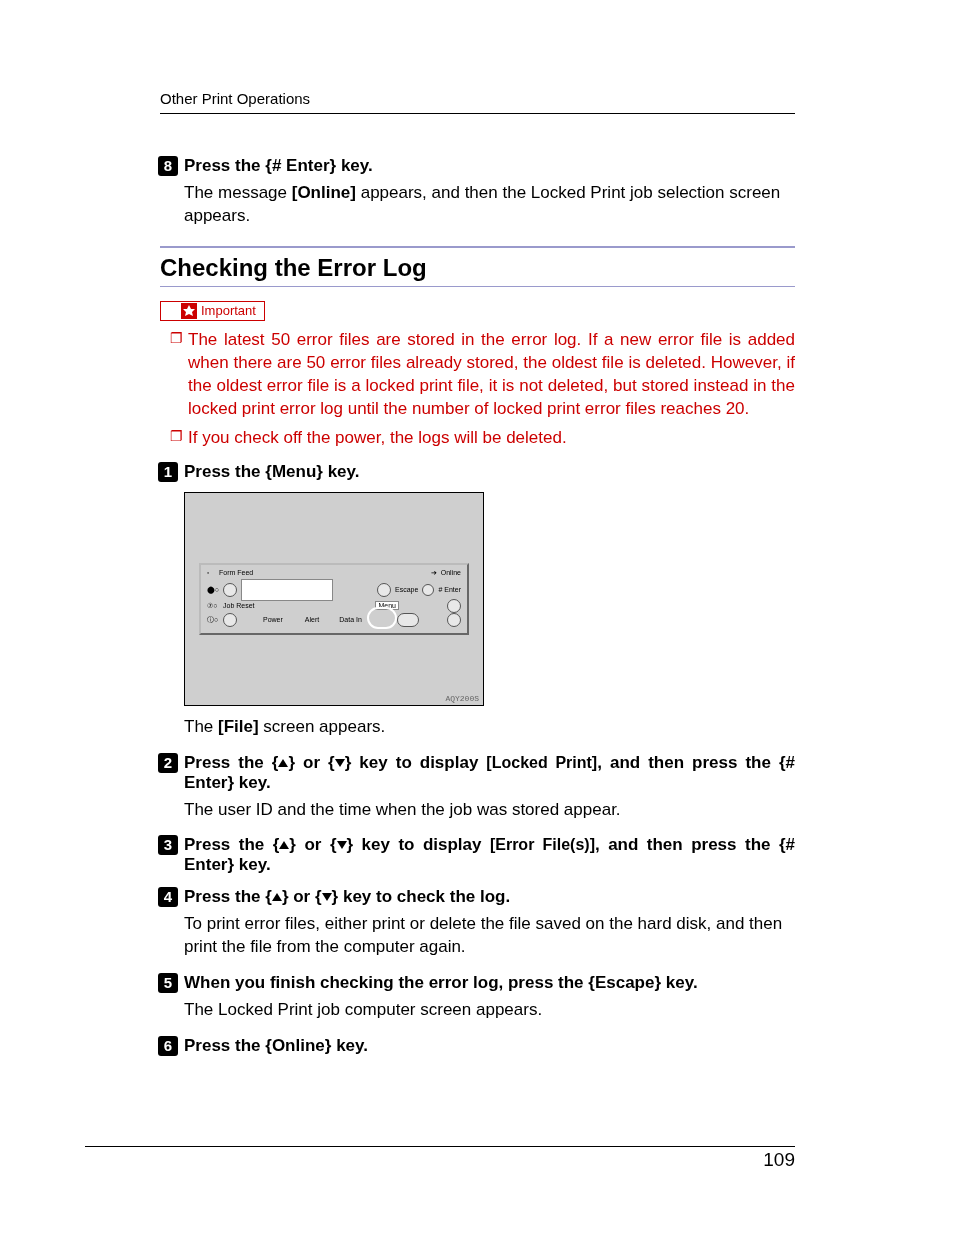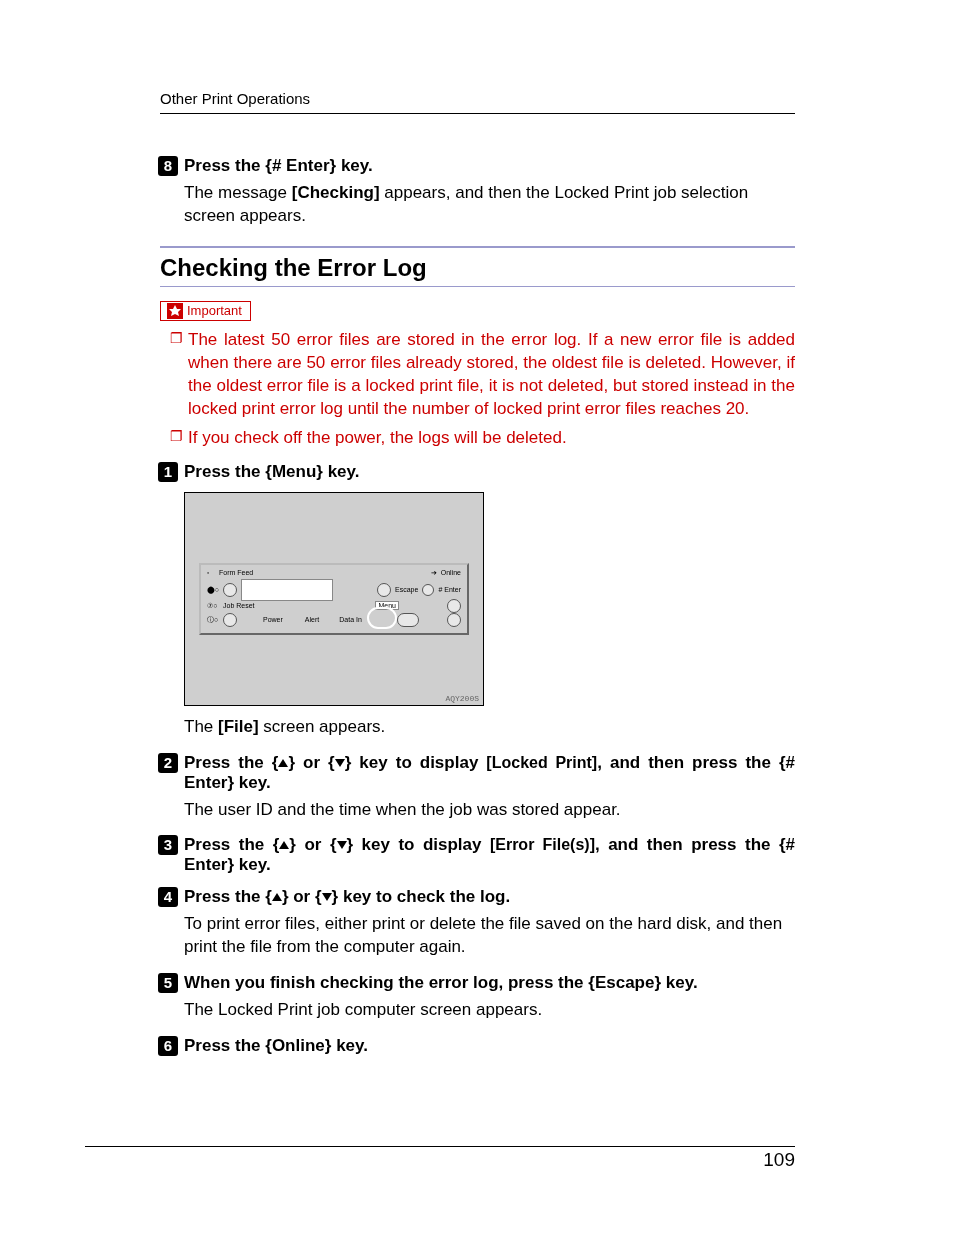--- a/index.html
+++ b/index.html
@@ -78,21 +78,21 @@
       font-size: 17px;
       line-height: 1.35;
       margin-bottom: 10px;
     }
     .important-badge {
       display: inline-flex;
       align-items: center;
       border: 1px solid #c00;
       color: #c00;
       font-size: 13px;
-      padding: 1px 8px 1px 6px;
+      padding: 1px 8px 1px 20px;
       margin-bottom: 8px;
     }
     .important-badge svg { margin-right: 4px; }
     .red-list {
       color: #c00;
       font-size: 17px;
       margin-left: 10px;
       line-height: 1.35;
       margin-bottom: 12px;
     }
@@ -177,21 +177,21 @@
     <span>Other Print Operations</span>
   </div>
 
   
   <div class="step-block">
     <div class="step-num">8</div>
     <div class="step-heading">
       <span>Press the </span><span class="bracket">{</span><span class="key"># Enter</span><span class="bracket">}</span><span> key.</span>
     </div>
     <div class="step-body">
-      <span>The message </span><span class="msg">[Checking]</span><span> appears, and then the Locked Print job selection screen appears.</span>
+      <span>The message </span><span class="msg">[Online]</span><span> appears, and then the Locked Print job selection screen appears.</span>
     </div>
   </div>
 
   
   <hr class="section-rule">
   <h2 class="section-heading">Checking the Error Log</h2>
   <hr class="thin-rule">
 
 
   <div class="important-badge">

